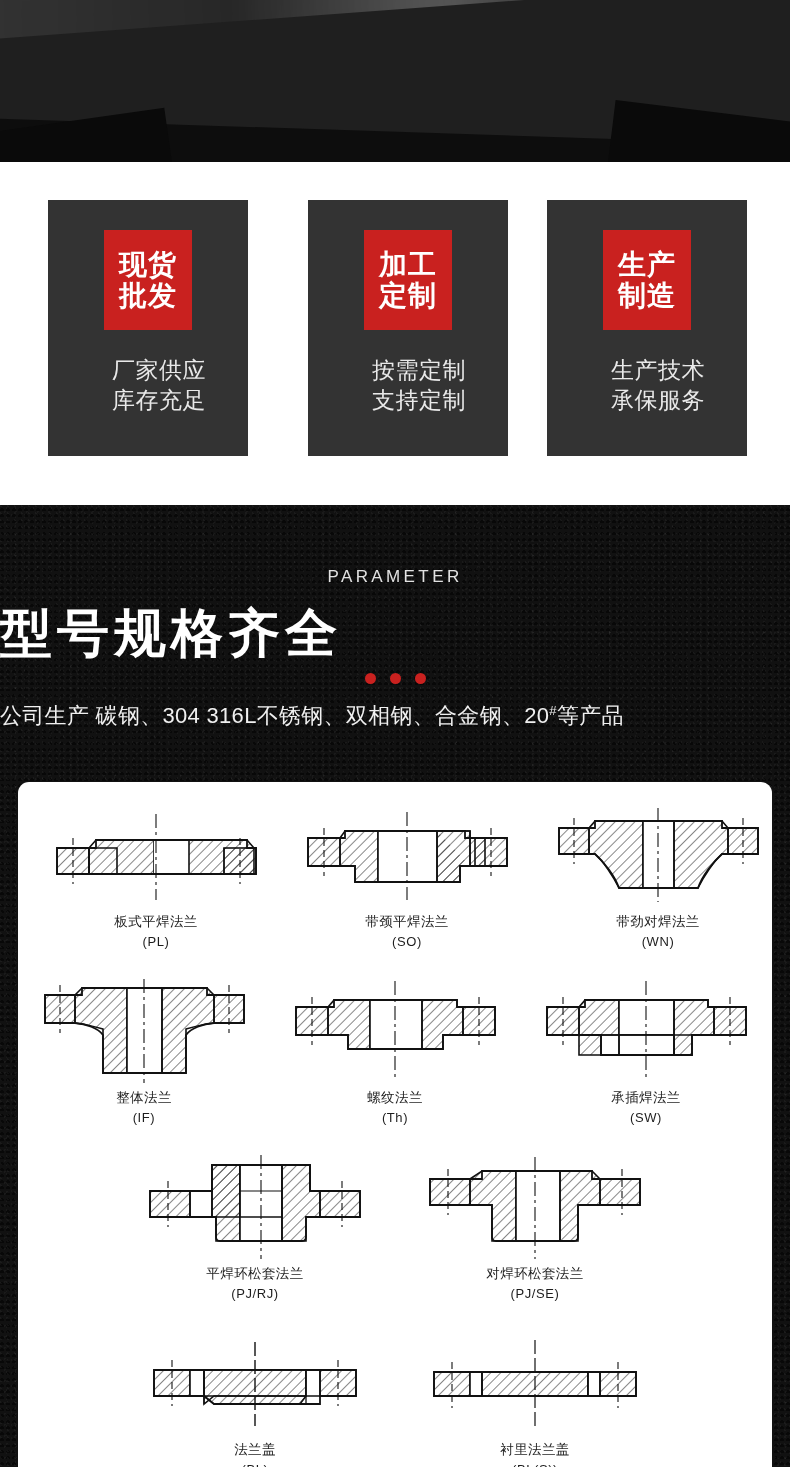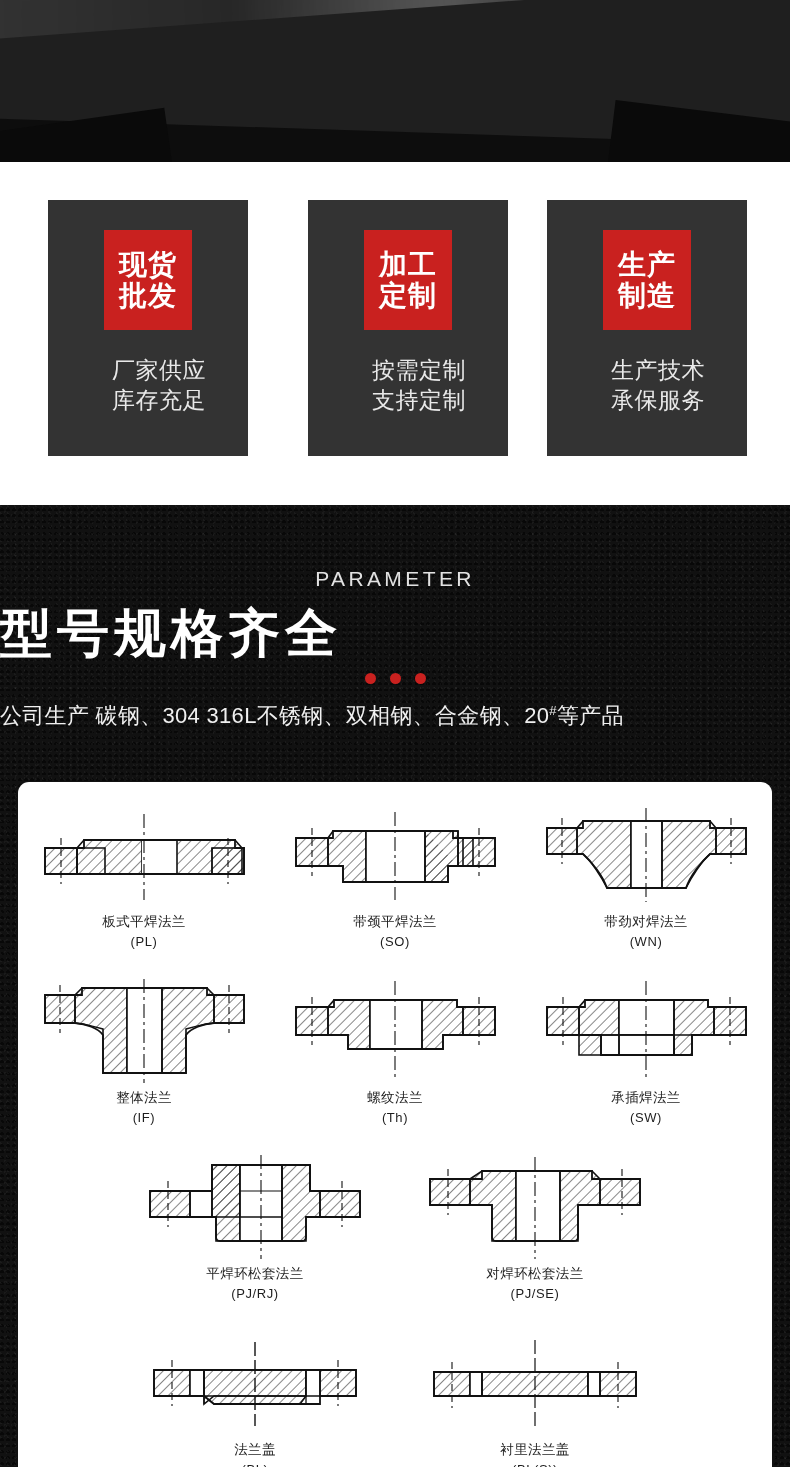--- a/index.html
+++ b/index.html
@@ -91,21 +91,21 @@
       radial-gradient(circle at 12% 18%, rgba(255,255,255,.045) 0 1px, transparent 1px),
       radial-gradient(circle at 42% 62%, rgba(255,255,255,.04) 0 1px, transparent 1px),
       radial-gradient(circle at 72% 32%, rgba(255,255,255,.04) 0 1px, transparent 1px),
       radial-gradient(circle at 88% 78%, rgba(255,255,255,.035) 0 1px, transparent 1px),
       radial-gradient(circle at 28% 88%, rgba(0,0,0,.5) 0 2px, transparent 2px);
     background-size:7px 7px, 11px 11px, 9px 9px, 13px 13px, 6px 6px;
     overflow:hidden;
   }
   .param .eyebrow{
     position:absolute;left:0;right:0;top:62px;text-align:center;
-    color:#e2e2e2;font-size:21px;letter-spacing:3.4px;font-weight:normal;
+    color:#e2e2e2;font-size:17px;letter-spacing:3.4px;font-weight:normal;
   }
   .param .headline{
     position:absolute;left:0;right:0;top:94px;text-align:left;
     color:#ffffff;font-size:52px;font-weight:bold;letter-spacing:5px;
   }
   .dots{
     position:absolute;left:0;right:0;top:168px;
     display:flex;justify-content:center;gap:14px;
   }
   .dots i{display:block;width:11px;height:11px;border-radius:50%;background:#c9211f;}
@@ -118,21 +118,21 @@
 
   
   .panel{
     position:absolute;left:18px;top:277px;width:754px;height:700px;
     background:#ffffff;border-radius:11px;overflow:hidden;
   }
   .grid-row{
     position:absolute;left:0;width:754px;
     display:flex;justify-content:center;
   }
-  .r1{top:20px;}
+  .r1{top:20px;padding-left:12px;}
   .r2{top:196px;}
   .r3{top:372px;}
   .r4{top:548px;}
   .cell{
     width:251px;display:flex;flex-direction:column;align-items:center;
   }
   .cell.half{width:280px;}
   .draw{height:108px;display:flex;align-items:center;justify-content:center;}
   .cap{
     text-align:center;color:#1d1d1d;font-size:13.5px;line-height:1.5;

